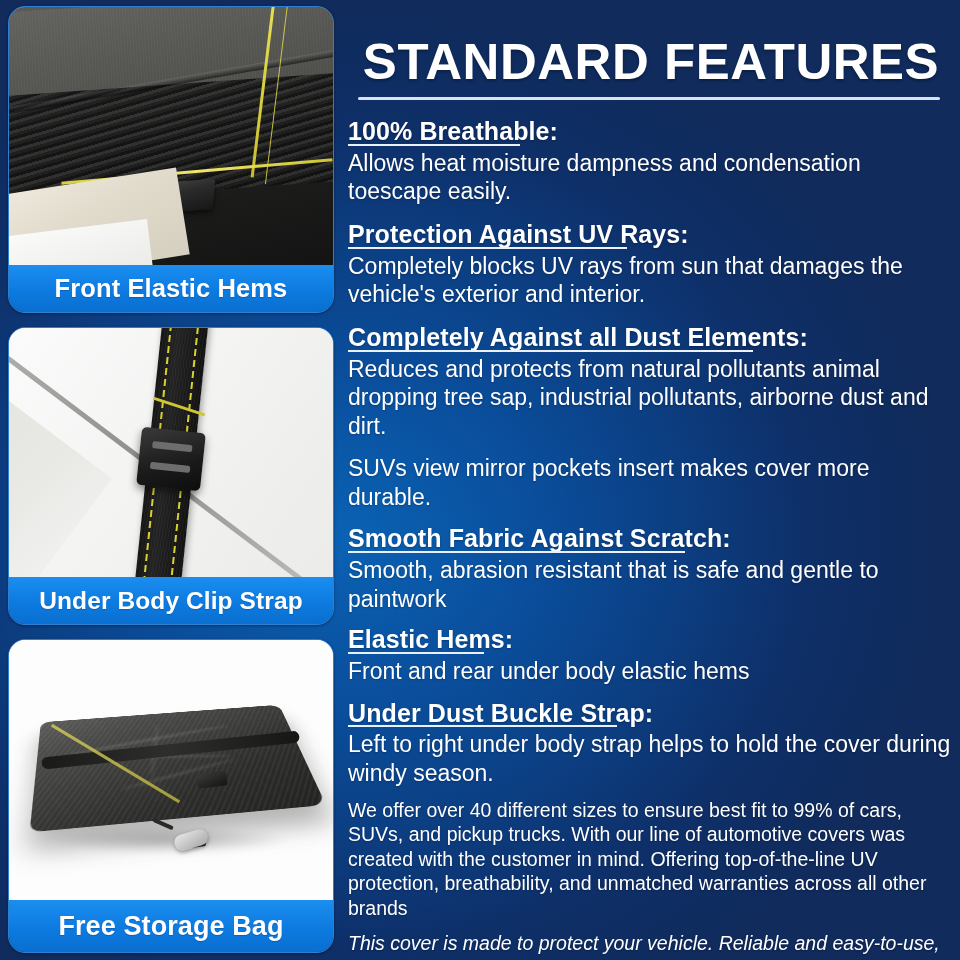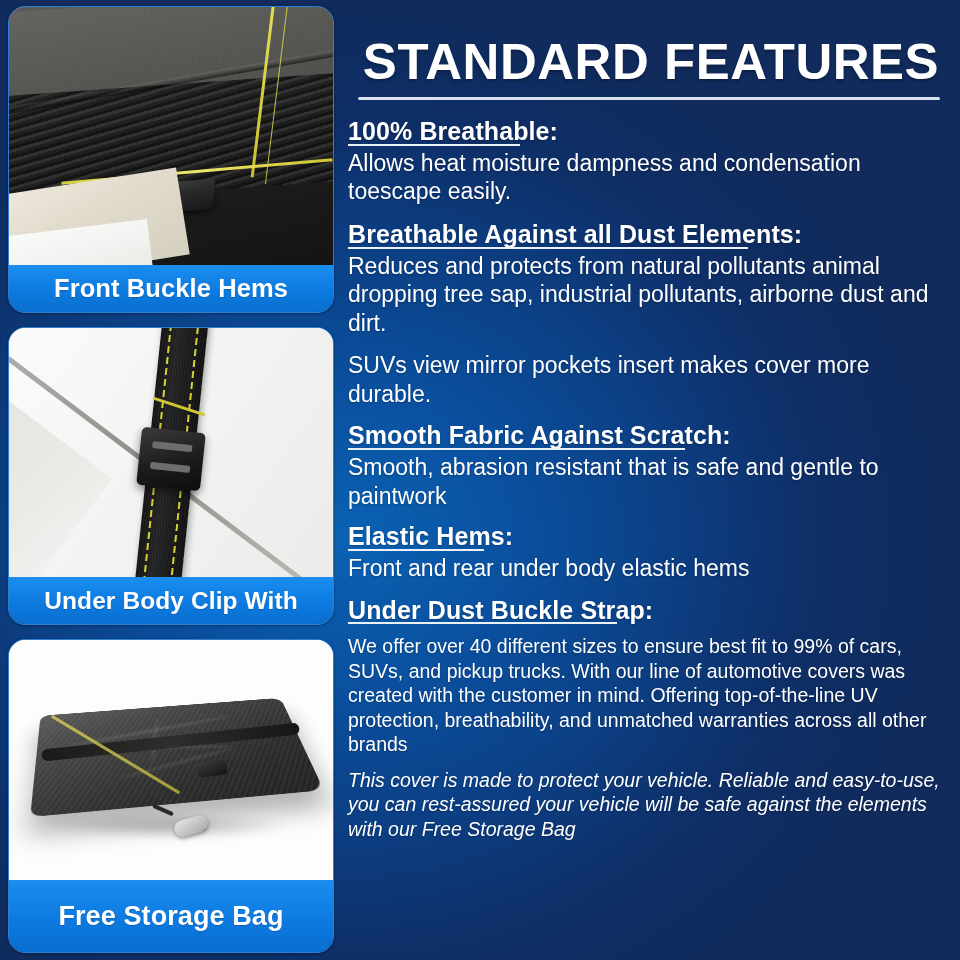--- a/index.html
+++ b/index.html
@@ -52,21 +52,21 @@
     height:47px;
     background:linear-gradient(180deg,#1b8ef0 0%,#0d7ae0 55%,#0a6fd0 100%);
     color:#ffffff;
     font-size:25.5px;
     font-weight:bold;
     letter-spacing:.1px;
     display:flex; align-items:center; justify-content:center;
     text-shadow:0 1px 1px rgba(0,0,0,.18);
   }
   .panel.p2 .caption { font-size:24.5px; }
-  .panel.p3 .caption { height:72px; font-size:27px; }
+  .panel.p3 .caption { height:52px; font-size:27px; }
 
   
   .ph1 { background:#cfcdc6; }
   .ph1 .sky {
     position:absolute; left:0; top:0; width:100%; height:100%;
     background:linear-gradient(168deg,#5a5a58 0%,#4e4e4c 30%,#3a3a38 48%,#262625 60%,#1b1b1a 72%,#141414 100%);
   }
   .ph1 .fabric-top {
     position:absolute; left:-4%; top:-2%; width:110%; height:46%;
     background:
@@ -326,36 +326,36 @@
         <div class="fabric-top"></div>
         <div class="ribs"></div>
         <div class="fold" style="top:27%"></div>
         <div class="stitch-v"></div>
         <div class="stitch-h"></div>
         <div class="clip-tab"></div>
         <div class="clip"></div>
         <div class="ground"></div>
         <div class="ground2"></div>
       </div>
-      <div class="caption">Front Buckle Hems</div>
+      <div class="caption">Front Elastic Hems</div>
     </div>
 
     <div class="panel p2">
       <div class="photo ph2">
         <div class="wall"></div>
         <div class="shade"></div>
         <div class="edge"></div>
         <div class="strap">
           <div class="strap-st sl"></div>
           <div class="strap-st sr"></div>
         </div>
         <div class="cross"></div>
         <div class="buckle"></div>
       </div>
-      <div class="caption">Under Body Clip With</div>
+      <div class="caption">Under Body Clip Strap</div>
     </div>
 
     <div class="panel p3">
       <div class="photo ph3">
         <div class="bg"></div>
         <div class="shadow-floor"></div>
         <div class="bag">
           <div class="crease c1"></div>
           <div class="crease c2"></div>
           <div class="crease c3"></div>
@@ -378,42 +378,47 @@
     <div class="title">STANDARD FEATURES</div>
     <div class="title-rule"></div>
 
     <div class="features">
 
       <div class="feature f0">
         <div class="f-head">100% Breathable:</div>
         <div class="f-body">Allows heat moisture dampness and condensation toescape easily.</div>
       </div>
 
+      <div class="feature f1">
+        <div class="f-head">Protection Against UV Rays:</div>
+        <div class="f-body">Completely blocks UV rays from sun that damages the vehicle's exterior and interior.</div>
+      </div>
 
       <div class="feature f2 wide">
-        <div class="f-head">Breathable Against all Dust Elements:</div>
+        <div class="f-head">Completely Against all Dust Elements:</div>
         <div class="f-body">Reduces and protects from natural pollutants animal dropping tree sap, industrial pollutants, airborne dust and dirt.</div>
       </div>
 
       <div class="feature f3">
         <div class="f-body">SUVs view mirror pockets insert makes cover more durable.</div>
       </div>
 
       <div class="feature f4 wide">
         <div class="f-head">Smooth Fabric Against Scratch:</div>
         <div class="f-body">Smooth, abrasion resistant that is safe and gentle to paintwork</div>
       </div>
 
       <div class="feature f5">
         <div class="f-head">Elastic Hems:</div>
         <div class="f-body">Front and rear under body elastic hems</div>
       </div>
 
       <div class="feature f6 wide">
         <div class="f-head">Under Dust Buckle Strap:</div>
+        <div class="f-body">Left to right under body strap helps to hold the cover during windy season.</div>
       </div>
 
     </div>
 
     <div class="para">We offer over 40 different sizes to ensure best fit to 99% of cars, SUVs, and pickup trucks. With our line of automotive covers was created with the customer in mind. Offering top-of-the-line UV protection, breathability, and unmatched warranties across all other brands</div>
     <div class="para last">This cover is made to protect your vehicle. Reliable and easy-to-use, you can rest-assured your vehicle will be safe against the elements with our Free Storage Bag</div>
 
   </div>
 
 </div>

